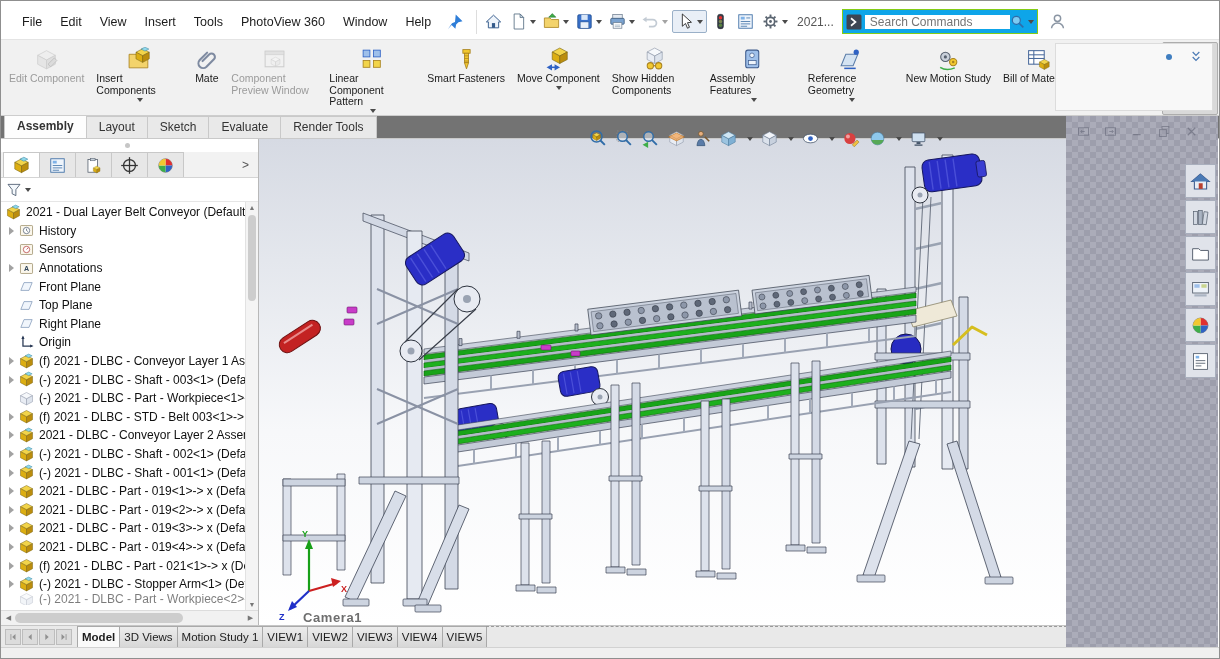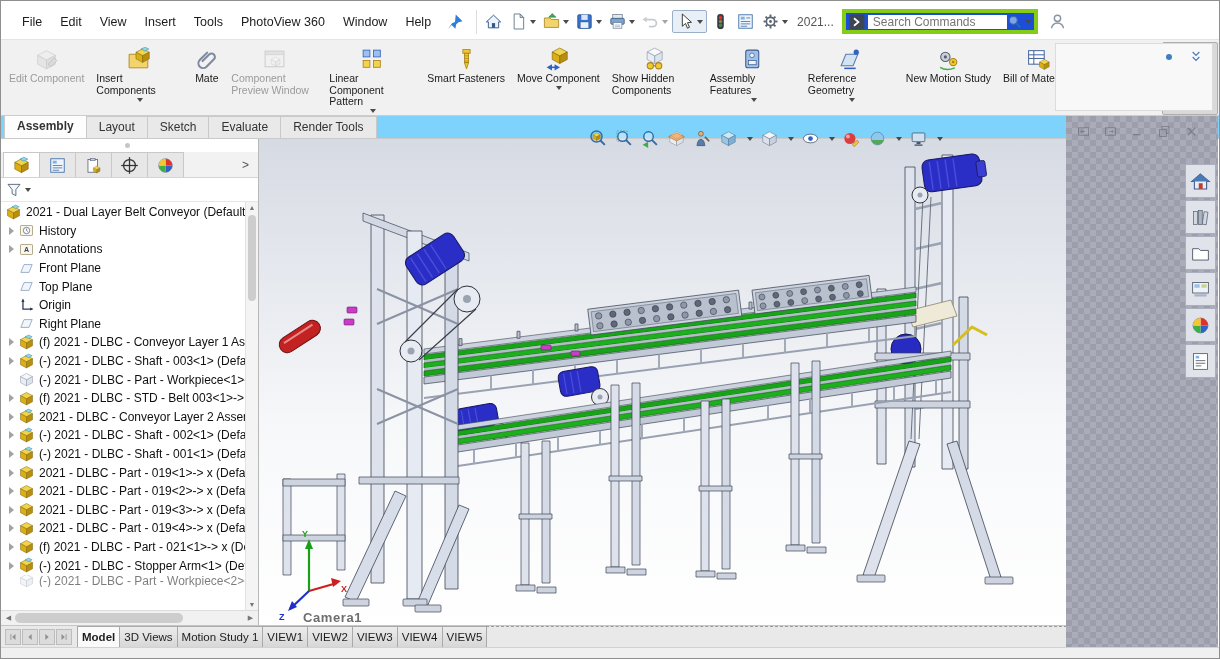--- a/index.html
+++ b/index.html
@@ -14,36 +14,36 @@
   .menu{display:flex;font-size:12.5px;color:#1c1c1c}
   .menu .mi{padding:4px 9px}
   .pinbox{margin:0 8px 0 6px;display:flex;align-items:center}
   .vsep{width:1px;height:24px;background:#ddd;margin:0 4px}
   .qbar{display:flex;align-items:center}
   .qbtn{display:flex;align-items:center;padding:1px 2px;border-radius:2px;margin:0 1px}
   .qbtn.boxed{border:1px solid #9ab0c8;background:#e9eff7;padding:1px 3px}
   .qbtn.disabled{opacity:.5}
   .caret{width:0;height:0;border-left:3px solid transparent;border-right:3px solid transparent;border-top:4px solid #4a4a4a;display:inline-block;margin-left:2px}
   .doc-short{font-size:12px;color:#555;margin:0 8px 0 6px;white-space:nowrap}
-  .searchbox{display:flex;align-items:center;border:4px solid #84cc16;background:#1d4ed8;height:25px;width:196px;padding-right:3px}
+  .searchbox{display:flex;align-items:center;border:1px solid #84cc16;background:#0ea5e9;height:25px;width:196px;padding-right:3px}
   .searchbox input{border:0;outline:0;flex:1;min-width:0;font-size:12px;padding:0 5px;color:#333;font-family:inherit}
   .title-right{display:flex;align-items:center;margin-left:10px}
   
   .ribbon{height:77px;background:#f1f1f1;border-top:1px solid #e4e4e4;border-bottom:1px solid #cdcdcd;display:flex;align-items:stretch;padding:2px 2px 0;position:relative}
   .rbtn{display:flex;flex-direction:column;align-items:center;padding:3px 5px 1px;font-size:10.5px;line-height:1.12;color:#1a1a1a;border:1px solid transparent;border-radius:2px;flex:none}
   .rbtn .ric{height:27px;display:flex;align-items:center}
   .rbtn .lbl{max-width:86px}
   .rbtn.active{background:#d9d9d9;border-color:#adadad}
   .rbtn.disabled{color:#9b9b9b}
   .rbtn.disabled svg{opacity:.45;filter:grayscale(1)}
   .rbtn .caret{margin-top:1px}
   .ribbon-more{position:absolute;right:6px;top:3px;width:158px;height:68px;border:1px solid #dcdcdc;background:#f8f8f8;display:flex;justify-content:flex-end;padding:5px 8px;gap:16px}
   .bluedot{width:6px;height:6px;border-radius:50%;background:#3f7ec0;margin-top:5px}
   
-  .cmdtabs{height:23px;background:#7dd3fc;display:flex;align-items:flex-end;padding-left:3px;border-bottom:1px solid #c9c9c9}
+  .cmdtabs{height:23px;background:#737373;display:flex;align-items:flex-end;padding-left:3px;border-bottom:1px solid #c9c9c9}
   .ctab{font-size:12px;padding:3px 12px 4px;border:1px solid #c9c9c9;border-bottom:none;background:#e9e9e9;color:#333;margin-right:-1px}
   .ctab.active{background:#fdfdfd;font-weight:bold;padding-bottom:5px}
   
   .mainrow{display:flex;height:486px;position:relative}
   .panel{width:258px;min-width:258px;background:#fff;border-right:1px solid #b8b8b8;display:flex;flex-direction:column}
   .panel-gap{height:13px;position:relative}
   .panel-gap::after{content:"";position:absolute;left:124px;top:4px;width:5px;height:5px;border-radius:50%;background:#c6c6c6}
   .ptabs{height:26px;display:flex;border-bottom:1px solid #d4d4d4;background:#f2f2f2;padding-left:2px}
   .ptab{width:37px;display:flex;align-items:center;justify-content:center;border:1px solid #c8c8c8;border-bottom:none;background:#e7e7e7;margin-right:-1px}
   .ptab.active{background:#fff}
@@ -527,20 +527,31 @@
             <span class="ticon">
               <svg width="17" height="17" viewBox="0 0 24 24">
                 <rect x="3.5" y="5" width="17" height="14" rx="1" fill="#fbf7ec" stroke="#8a7a50" stroke-width=".9"></rect>
                 <circle cx="12" cy="12" r="4.5" fill="#fff" stroke="#45556a"></circle>
                 <path d="M12 9.5 V12 L14 13.5" fill="none" stroke="#45556a"></path>
               </svg>
             </span>
             <span class="tlabel">History</span>
           </div>
           <div class="trow">
+            <span class="spacer"></span>
+            <span class="ticon">
+              <svg width="17" height="17" viewBox="0 0 24 24">
+                <rect x="3.5" y="5" width="17" height="14" rx="1" fill="#fbf7ec" stroke="#8a7a50" stroke-width=".9"></rect>
+                <circle cx="12" cy="12" r="4.5" fill="#fff" stroke="#b03030"></circle>
+                <path d="M12 12 L14.5 9.5" stroke="#b03030"></path>
+              </svg>
+            </span>
+            <span class="tlabel">Sensors</span>
+          </div>
+          <div class="trow">
             <span class="spacer">
               <span class="texp"></span>
             </span>
             <span class="ticon">
               <svg width="17" height="17" viewBox="0 0 24 24">
                 <rect x="3.5" y="5" width="17" height="14" rx="1" fill="#fbf7ec" stroke="#8a7a50" stroke-width=".9"></rect>
                 <text x="12" y="16" font-size="10" text-anchor="middle" fill="#34495e" font-weight="bold">A</text>
               </svg>
             </span>
             <span class="tlabel">Annotations</span>
@@ -555,40 +566,40 @@
             <span class="tlabel">Front Plane</span>
           </div>
           <div class="trow">
             <span class="spacer"></span>
             <span class="ticon">
               <svg width="17" height="17" viewBox="0 0 24 24">
                 <polygon points="4,17.5 8.5,6.5 20,6.5 15.5,17.5" fill="#eef4fb" fill-opacity=".8" stroke="#7a92b4"></polygon>
               </svg>
             </span>
             <span class="tlabel">Top Plane</span>
+          </div>
+          <div class="trow">
+            <span class="spacer"></span>
+            <span class="ticon">
+              <svg width="17" height="17" viewBox="0 0 24 24">
+                <polygon points="4,17.5 8.5,6.5 20,6.5 15.5,17.5" fill="#eef4fb" fill-opacity=".8" stroke="#7a92b4"></polygon>
+              </svg>
+            </span>
+            <span class="tlabel">Right Plane</span>
           </div>
           <div class="trow">
             <span class="spacer"></span>
             <span class="ticon">
               <svg width="17" height="17" viewBox="0 0 24 24">
                 <path d="M7 4 V17 H20" fill="none" stroke="#2a3a55" stroke-width="1.8"></path>
                 <polygon points="7,2 4.8,7 9.2,7" fill="#2a3a55"></polygon>
                 <polygon points="22,17 17,14.8 17,19.2" fill="#2a3a55"></polygon>
               </svg>
             </span>
             <span class="tlabel">Origin</span>
-          </div>
-          <div class="trow">
-            <span class="spacer"></span>
-            <span class="ticon">
-              <svg width="17" height="17" viewBox="0 0 24 24">
-                <polygon points="4,17.5 8.5,6.5 20,6.5 15.5,17.5" fill="#eef4fb" fill-opacity=".8" stroke="#7a92b4"></polygon>
-              </svg>
-            </span>
-            <span class="tlabel">Right Plane</span>
           </div>
           <div class="trow">
             <span class="spacer">
               <span class="texp"></span>
             </span>
             <span class="ticon">
               <svg width="17" height="17" viewBox="0 0 24 24">
                 <polygon points="12,3.5 20.5,8 12,12.5 3.5,8" fill="#f2d44a" stroke="#7a6410" stroke-width=".7"></polygon>
                 <polygon points="3.5,8 12,12.5 12,21 3.5,16.5" fill="#dcae12" stroke="#7a6410" stroke-width=".7"></polygon>
                 <polygon points="12,12.5 20.5,8 20.5,16.5 12,21" fill="#bb8d0d" stroke="#7a6410" stroke-width=".7"></polygon>

